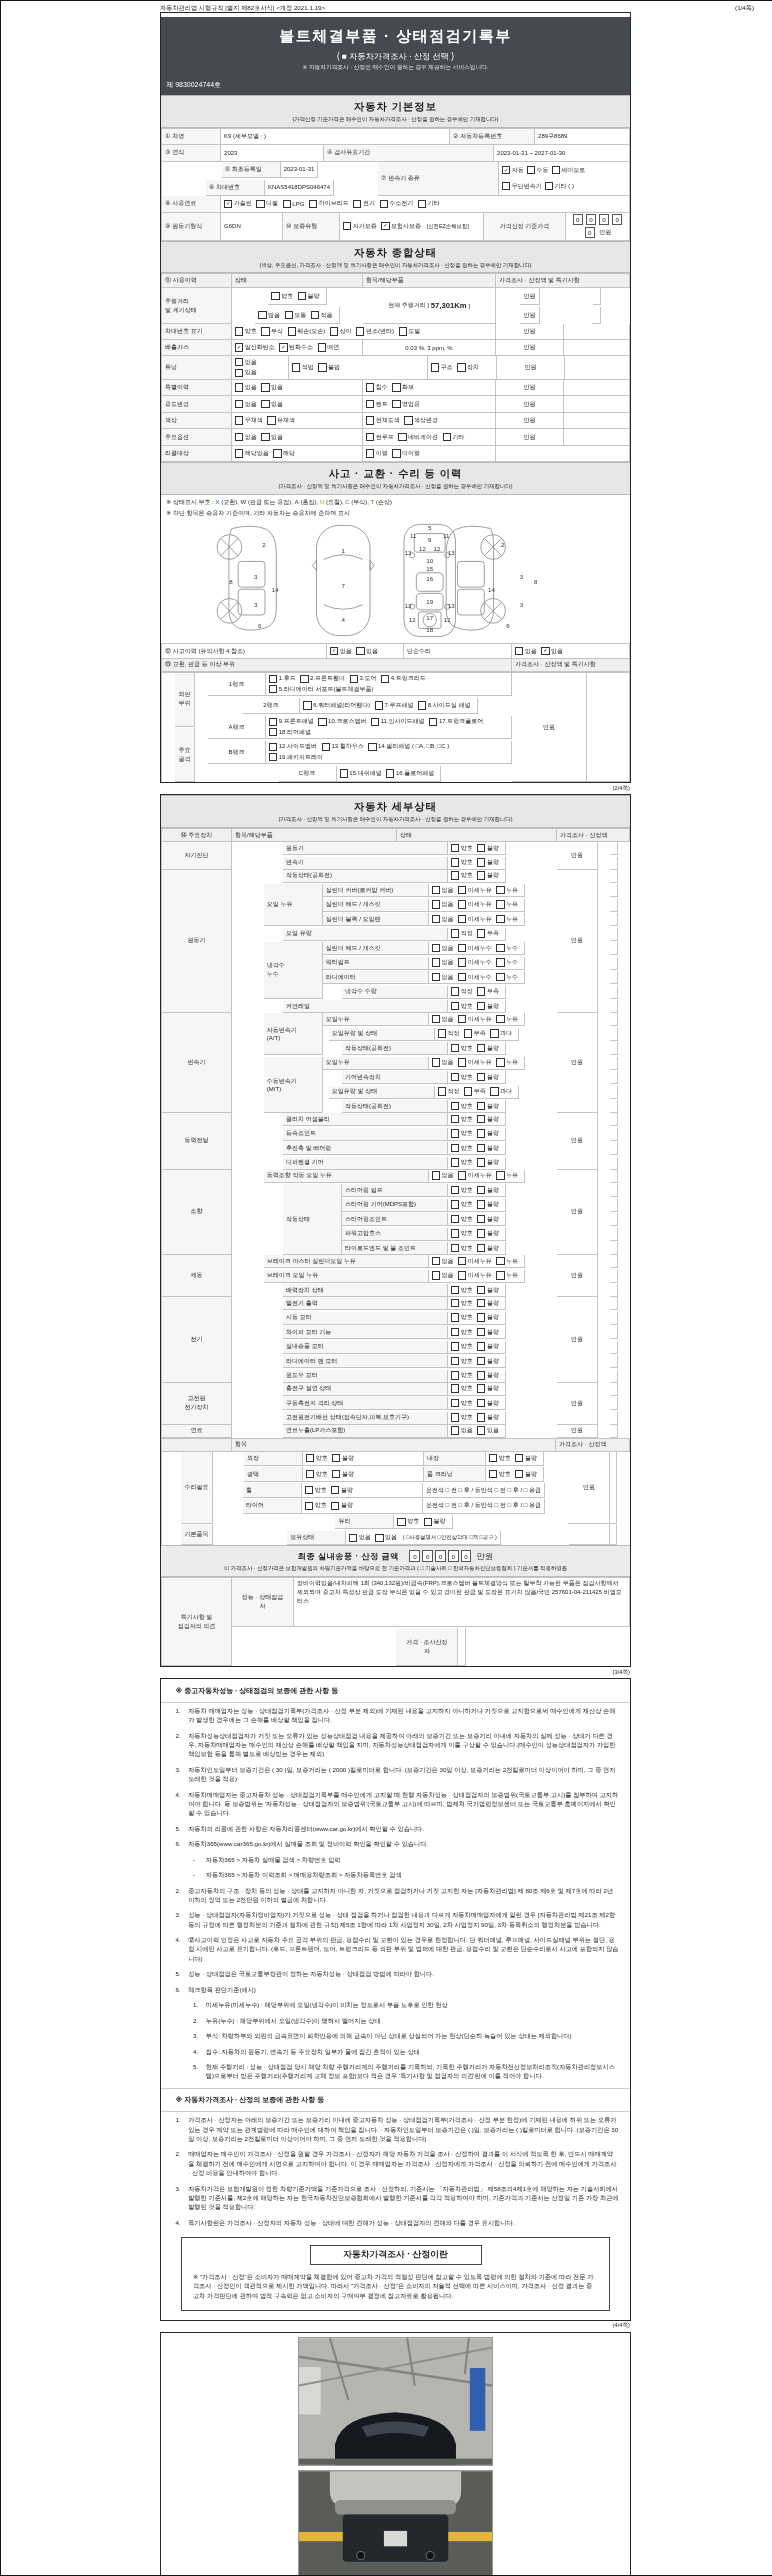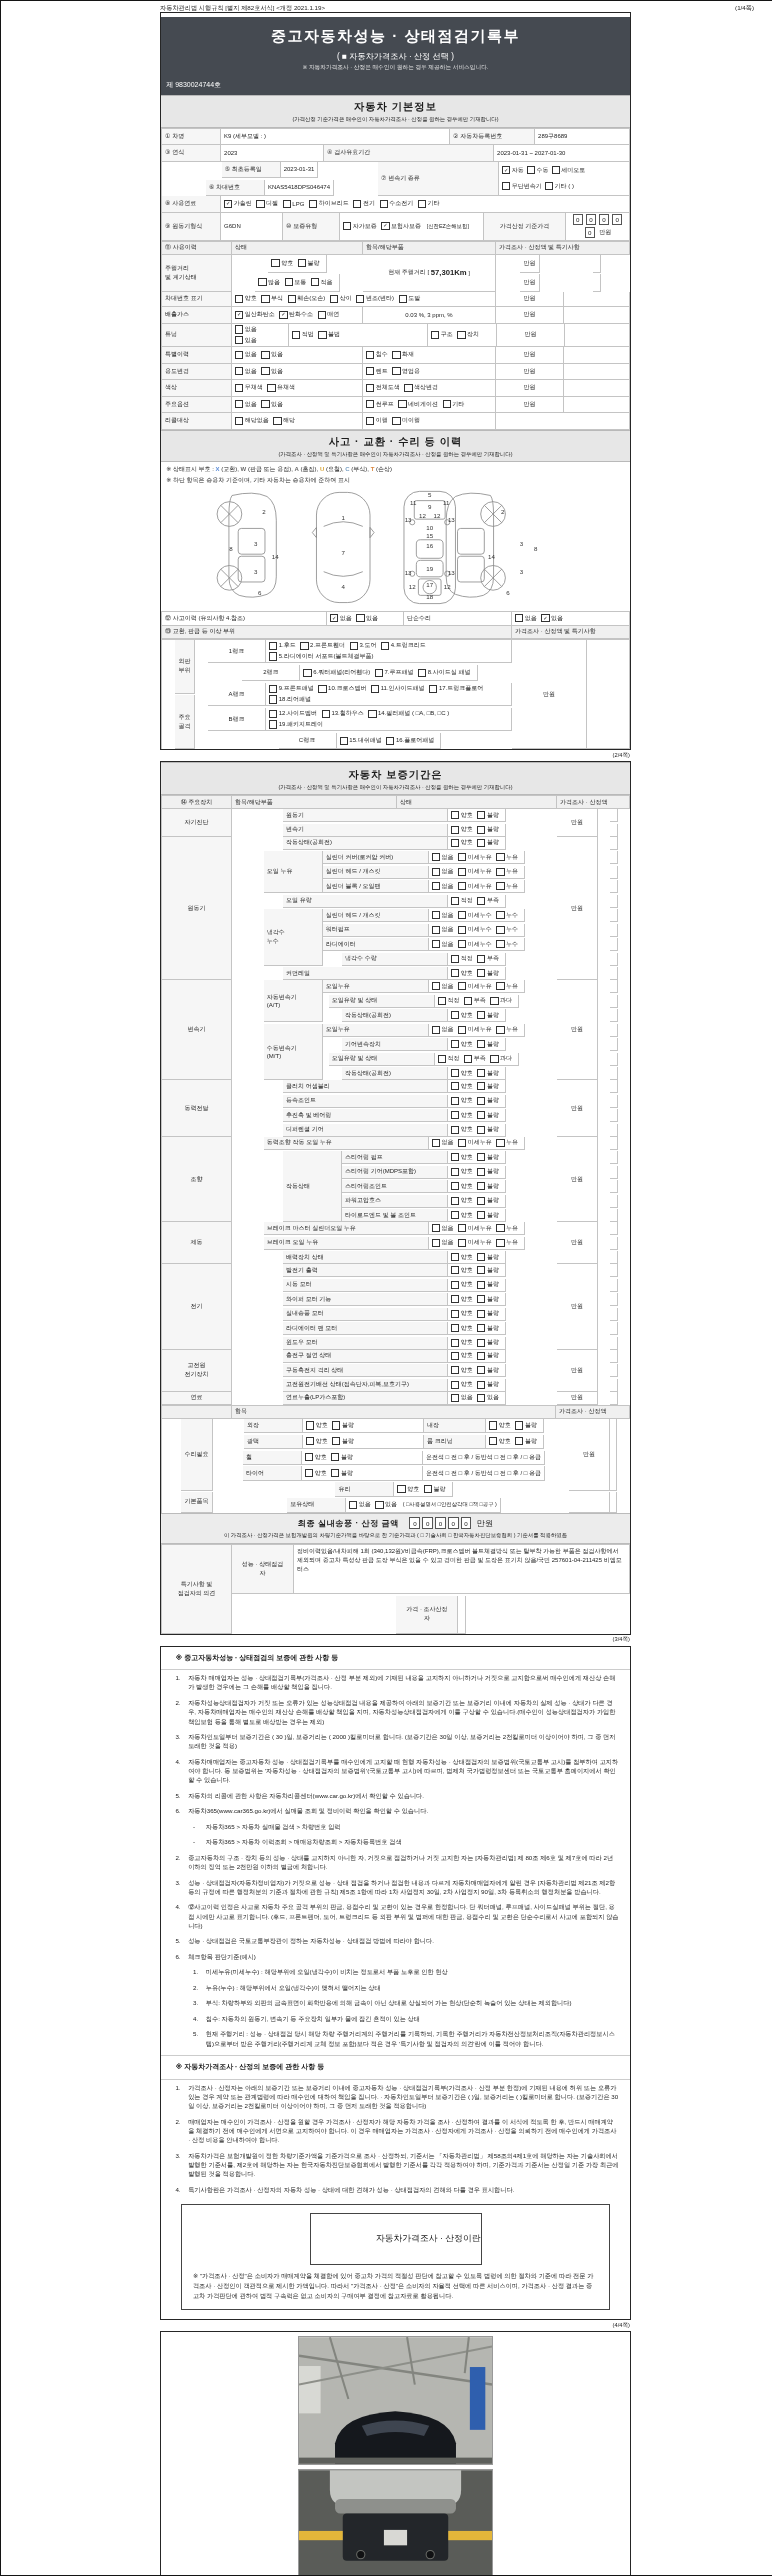--- a/index.html
+++ b/index.html
@@ -54,40 +54,40 @@
   .nr .nn{flex:none;min-width:8.2px;}
   .nr.lv1{padding-left:32px;}
   .nsubhead{border-bottom:0.5px solid #ccc;padding:6.2px 14.4px;font-weight:bold;font-size:7px;}
   .nsubhead.mid{border-top:0.5px solid #ccc;margin-top:4.1px;}
   
   .finalbar{background:#ececec;border-top:0.5px solid #bbb;border-bottom:0.5px solid #bbb;text-align:center;padding:3.6px 0 4.1px;}
   .finalbar .fbig{font-size:8.2px;font-weight:bold;letter-spacing:0.5px;margin-right:7.2px;}
   .finalbar .fnote{font-size:5.4px;margin-top:2.6px;}
   
   .pbox{border:0.5px solid #444;margin:7.2px 19.6px 9.3px;padding:0 0 7.2px;}
-  .ptitle{width:170px;margin:7.2px auto 5.2px;border:0.5px solid #444;padding:19px 0;text-align:right;font-size:8.8px;font-weight:normal;background:#fff;}
+  .ptitle{width:170px;margin:7.2px auto 5.2px;border:0.5px solid #444;padding:3px 0;text-align:center;font-size:8.8px;font-weight:bold;background:#fff;}
   .ptext{padding:1px 11.3px;font-size:6.2px;line-height:1.6;}
   
   .photo{display:block;margin:4.1px auto;border:0.5px solid #999;}
 </style>
 </head>
 <body>
 
 <div class="canvas">
   <div class="headerline">
     <span>자동차관리법 시행규칙 [별지 제82호서식] &lt;개정 2021.1.19&gt;</span>
     <span>(1/4쪽)</span>
   </div>
 
   <div class="doc">
 
     <div class="pg" id="page1">
       <div class="wstrip"></div>
       <div class="dark">
-        <div class="title1">중고자동차성능 · 상태점검기록부</div>
+        <div class="title1">볼트체결부품 · 상태점검기록부</div>
         <div class="title2">( ■ 자동차가격조사 · 산정 선택 )</div>
         <div class="title3">※ 자동차가격조사 · 산정은 매수인이 원하는 경우 제공하는 서비스입니다.</div>
         <div class="docno">제 9830024744호</div>
       </div>
 
       <div class="sh">
         <div class="t1">자동차 기본정보</div>
         <div class="t2">(가격산정 기준가격은 매수인이 자동차가격조사 · 산정을 원하는 경우에만 기재합니다)</div>
       </div>
       <div id="basicTable">
@@ -197,20 +197,24 @@
                 <span class="digit">0</span>
                 <span class="digit">0</span>
                 <span class="digit">0</span>
                 <span class="digit">0</span>
                 <span class="dsuf">만원</span>
               </div>
             </div>
           </div>
         </div>
 
+      <div class="sh">
+        <div class="t1">자동차 종합상태</div>
+        <div class="t2">(색상, 주요옵션, 가격조사 · 산정액 및 특기사항은 매수인이 자동차가격조사 · 산정을 원하는 경우에만 기재합니다)</div>
+      </div>
       <div id="overallTable">
           <div class="vt">
             <div class="vr" style="min-height: 13.4px;">
               <div class="vc hd" style="width: 70px;">⑪ 사용이력</div>
               <div class="vc hd" style="width: 131px;">상태</div>
               <div class="vc hd" style="width: 133px;">항목/해당부품</div>
               <div class="vc hd" style="flex: 1 1 0px;">가격조사 · 산정액 및 특기사항</div>
             </div>
             <div class="vr">
               <div class="vc lbl pre" style="width: 70px;">주행거리
@@ -726,21 +730,21 @@
               <div class="vc" style="flex: 1 1 0px;"></div>
             </div>
           </div>
         </div>
     </div>
 
     <div class="marker">(2/4쪽)</div>
 
     <div class="pg" id="page2">
       <div class="sh">
-        <div class="t1">자동차 보증기간은</div>
+        <div class="t1">자동차 세부상태</div>
         <div class="t2">(가격조사 · 산정액 및 특기사항은 매수인이 자동차가격조사 · 산정을 원하는 경우에만 기재합니다)</div>
       </div>
       <div id="detailTable">
           <div class="vt">
             <div class="vr" style="min-height: 12.4px;">
               <div class="vc hd ctr" style="width: 70px;">⑭ 주요장치</div>
               <div class="vc hd" style="width: 165px;">항목/해당부품</div>
               <div class="vc hd" style="width: 160px;">상태</div>
               <div class="vc hd" style="flex: 1 1 0px;">가격조사 · 산정액</div>
             </div>

